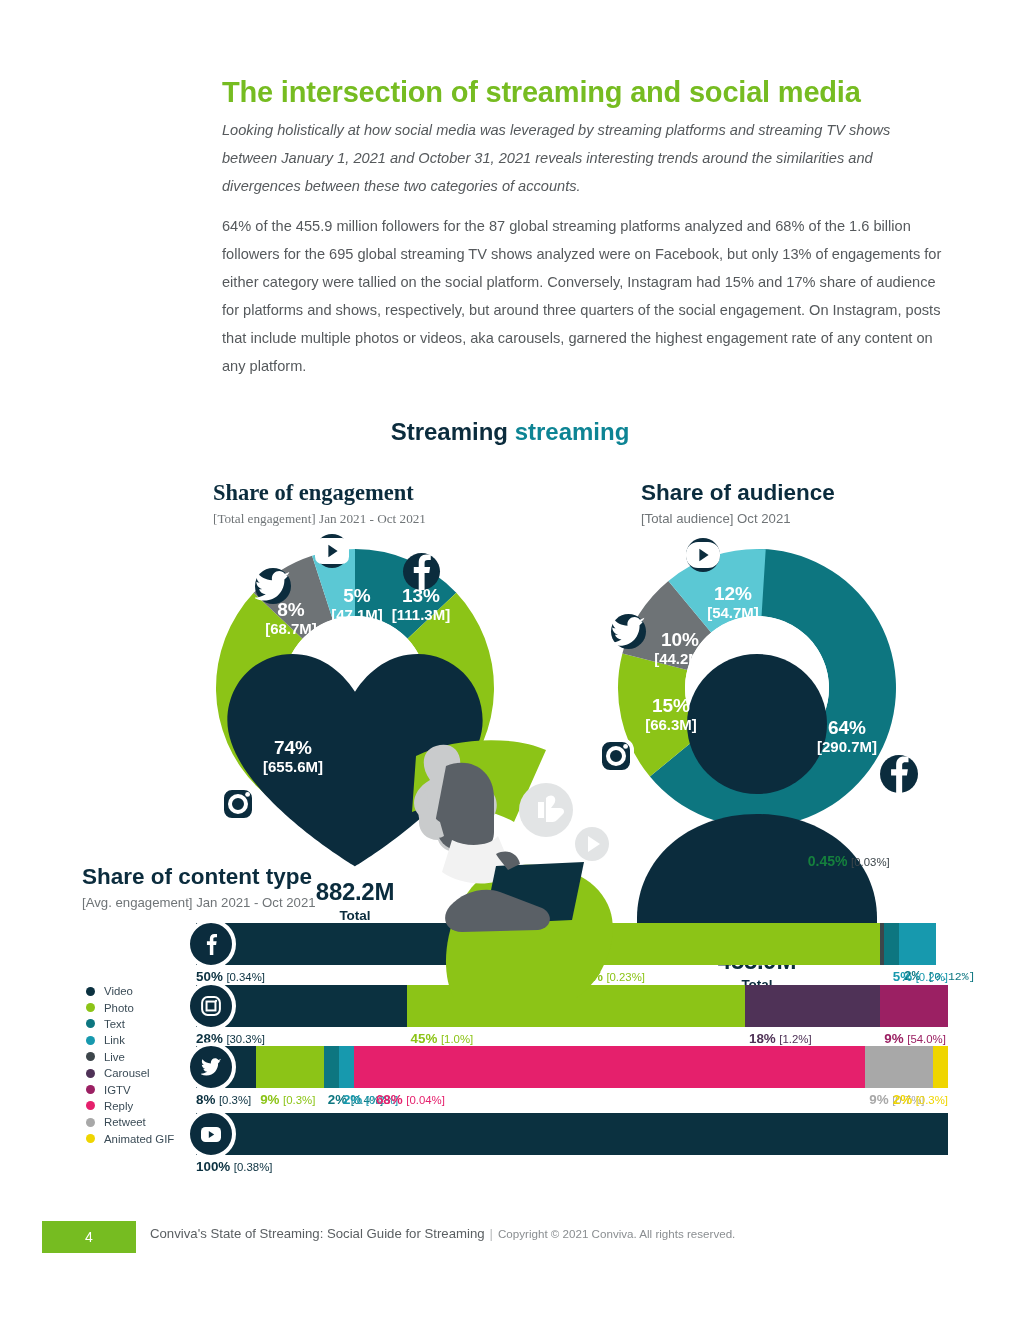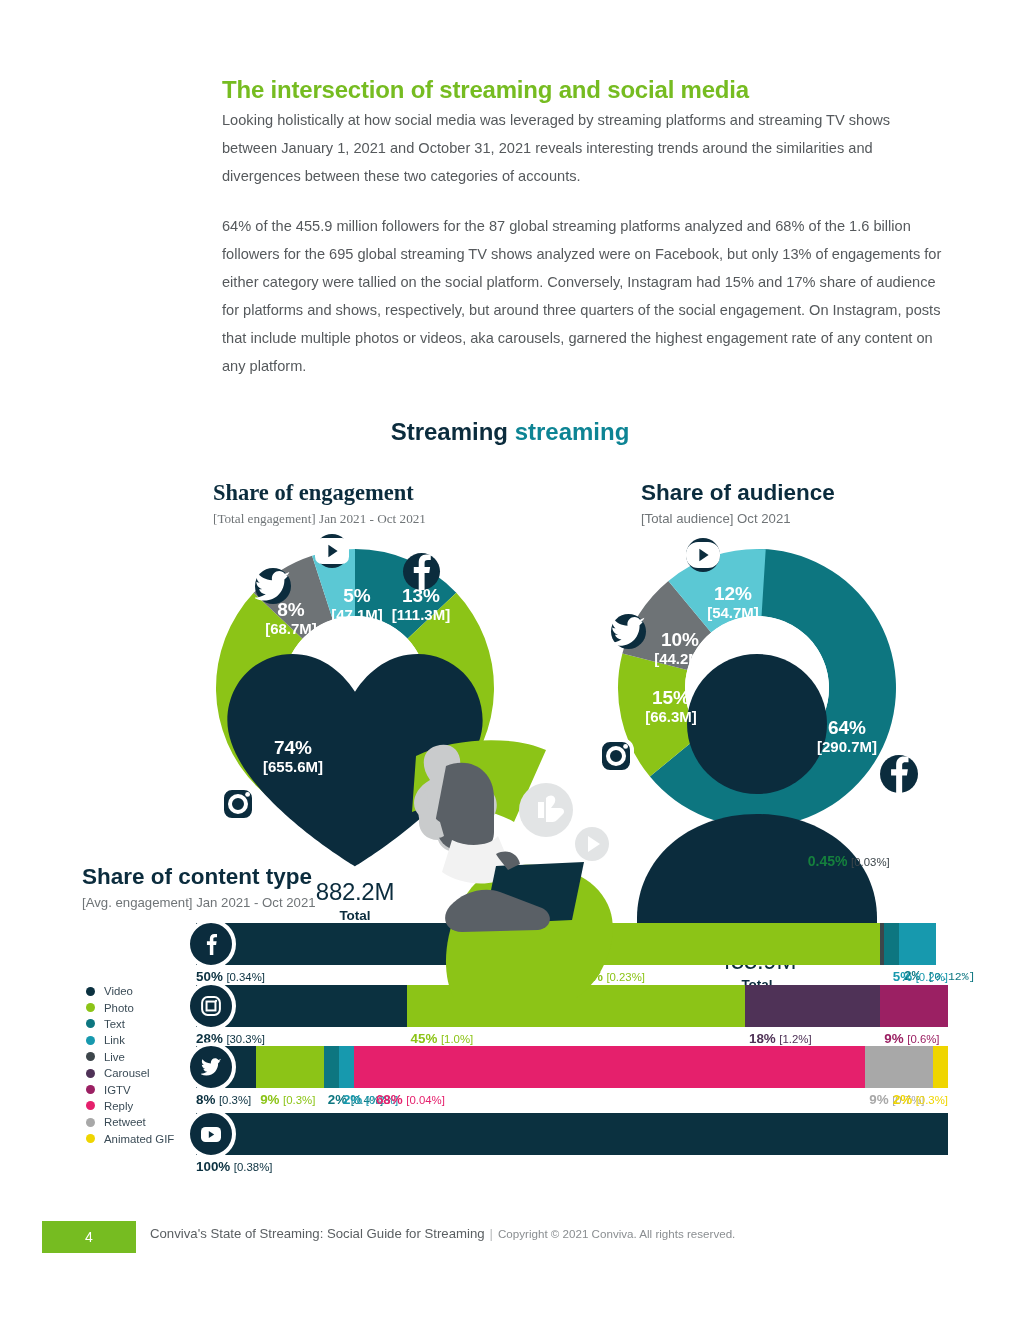--- a/index.html
+++ b/index.html
@@ -7,27 +7,27 @@
   body {
     width:1020px; height:1320px; position:relative;
     font-family:"Liberation Sans", sans-serif;
     color:#123040; overflow:hidden;
   }
   .page { position:absolute; inset:0; }
 
   
   .h1 {
     position:absolute; left:222px; top:76px; width:740px;
-    font-size:24px; font-weight:bold; color:#76bc21; letter-spacing:-0.2px;
+    font-size:29px; font-weight:bold; color:#76bc21; letter-spacing:-0.2px;
   }
   .para {
     position:absolute; left:222px; width:722px;
     font-size:14.6px; line-height:28px; color:#55595c;
   }
-  #para1 { top:106px; }
+  #para1 { top:116px;font-style:italic; }
   #para2 { top:212px; }
 
   
   .section-title {
     position:absolute; left:0; right:0; top:418px; text-align:center;
     font-size:24px; font-weight:bold; color:#0b2c3d;
   }
   .section-title .accent { color:#0d8494; }
 
   
@@ -43,21 +43,21 @@
   #donut2 { left:617px; top:548px; width:280px; height:280px; }
   .donut-wrap svg { width:100%; height:100%; display:block; }
 
   .dlabel { position:absolute; color:#fff; text-align:center; line-height:1.05; pointer-events:none; }
   .dlabel .p { font-weight:bold; font-size:19px; display:block; }
   .dlabel .v { font-weight:bold; font-size:15px; display:block; margin-top:1px; }
 
   .dcenter {
     position:absolute; left:0; right:0; text-align:center; color:#0b2c3d;
   }
-  .dcenter .big { font-size:24px; font-weight:normal; letter-spacing:-0.3px; }
+  .dcenter .big { font-size:24px; font-weight:bold; letter-spacing:-0.3px; }
   .dcenter .sub { font-size:13.5px; font-weight:bold; line-height:16px; margin-top:2px; }
 
   
   .badge {
     position:absolute; border-radius:50%;
     background:#0b2c3d; color:#fff;
     display:flex; align-items:center; justify-content:center;
   }
   .badge svg { display:block; }
 
@@ -213,21 +213,21 @@
       </div>
     </div>
     <div class="dlabel" style="left:80px; top:36px; width:72px;">
       <span class="p">12%</span>
       <span class="v">[54.7M]</span>
     </div>
     <div class="dlabel" style="left:27px; top:82px; width:72px;">
       <span class="p">10%</span>
       <span class="v">[44.2M]</span>
     </div>
-    <div class="dlabel" style="left:14px; top:140px; width:80px;">
+    <div class="dlabel" style="left:14px; top:148px; width:80px;">
       <span class="p">15%</span>
       <span class="v">[66.3M]</span>
     </div>
     <div class="dlabel" style="left:184px; top:170px; width:92px;">
       <span class="p">64%</span>
       <span class="v">[290.7M]</span>
     </div>
     <div class="badge" style="left:69px; top:-10px; width:34px; height:34px;">
       <svg width="17" height="13" viewBox="0 0 17 13">
           <rect x="0" y="0" width="17" height="13" rx="6" fill="#fff"></rect>
@@ -349,21 +349,21 @@
         <svg width="20" height="20" viewBox="0 0 18 18">
           <rect x="1" y="1" width="16" height="16" rx="5" fill="none" stroke="#fff" stroke-width="1.8"></rect>
           <rect x="5" y="5" width="8" height="8" fill="none" stroke="#fff" stroke-width="1.8"></rect>
           <circle cx="13.6" cy="4.3" r="1" fill="#fff"></circle>
         </svg>
       </div>
       <div class="barlabels">
         <div class="barlabel" style="left: 0%; top: 0px;"><b style="color:#0b3140">28%</b> <span class="sm" style="color:#0b3140">[30.3%]</span></div>
         <div class="barlabel" style="left: 28%; top: 0px; margin-left: 4px;"><b style="color:#8cc417">45%</b> <span class="sm" style="color:#8cc417">[1.0%]</span></div>
         <div class="barlabel" style="left: 73%; top: 0px; margin-left: 4px;"><b style="color:#4f3257">18%</b> <span class="sm" style="color:#4f3257">[1.2%]</span></div>
-        <div class="barlabel" style="left: 91%; top: 0px; margin-left: 4px;"><b style="color:#9b2063">9%</b> <span class="sm" style="color:#9b2063">[0.6%]</span></div>
+        <div class="barlabel" style="left: 91%; top: 0px; margin-left: 4px;"><b style="color:#9b2063">9%</b> <span class="sm" style="color:#9b2063">[54.0%]</span></div>
       </div>
     </div>
   <div class="barblock" id="bar-tw" style="top:1046px;">
       <div class="bar">
         <div class="seg" style="width: 8%; background: rgb(11, 49, 64);"></div>
         <div class="seg" style="width: 9%; background: rgb(140, 196, 23);"></div>
         <div class="seg" style="width: 2%; background: rgb(13, 118, 128);"></div>
         <div class="seg" style="width: 2%; background: rgb(23, 153, 174);"></div>
         <div class="seg" style="width: 68%; background: rgb(229, 32, 108);"></div>
         <div class="seg" style="width: 9%; background: rgb(168, 168, 168);"></div>

